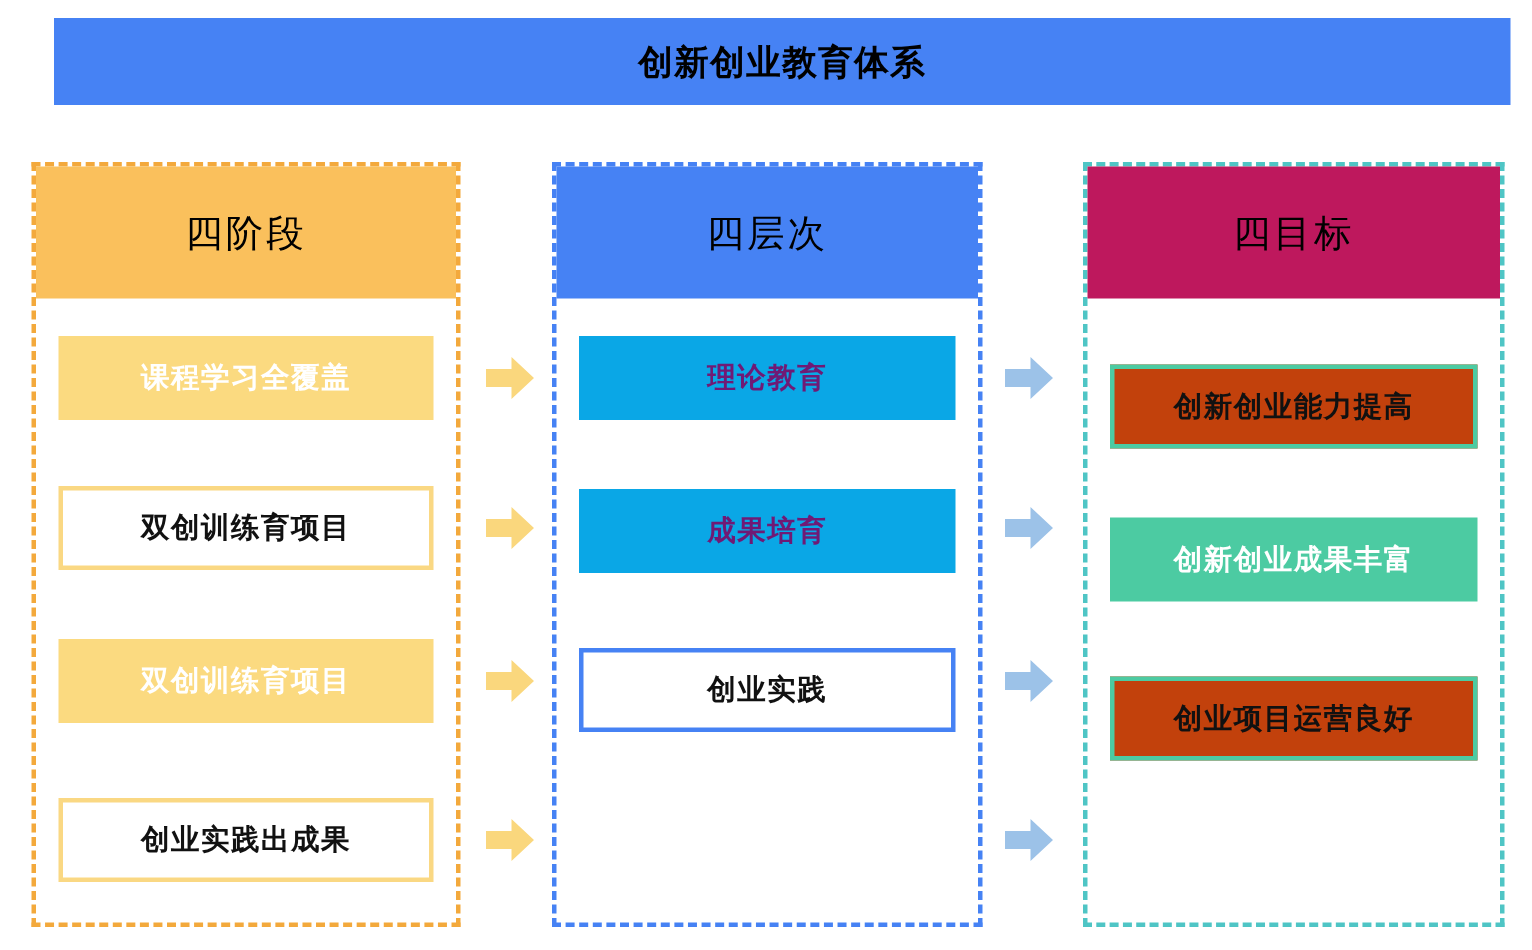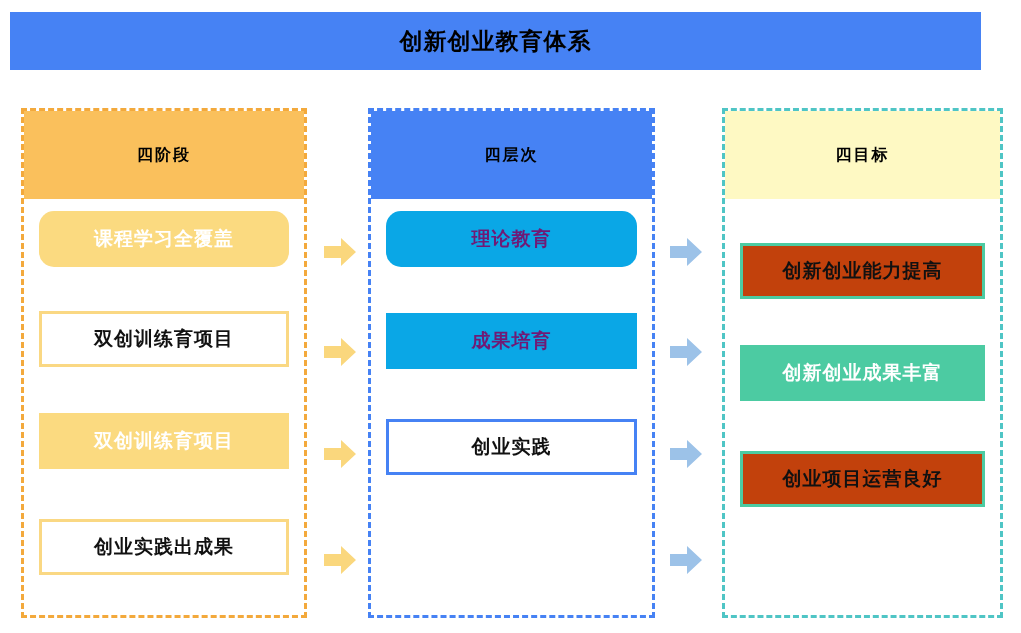--- a/index.html
+++ b/index.html
@@ -1,47 +1,47 @@
 <!DOCTYPE html>
 <html><head>
 <meta charset="utf-8">
 <style>
   html,body { margin:0; padding:0; background:#ffffff; }
   .canvas {
     position:relative; width:1021px; height:633px; background:#ffffff;
     font-family:"Liberation Sans","DejaVu Sans",sans-serif; overflow:hidden;
   }
   .title-bar {
-    position:absolute; left:10px; top:12px; width:971px; height:58px;
+    position:absolute; left:36px; top:12px; width:971px; height:58px;
     background:#4682F4; display:flex; align-items:center; justify-content:center;
   }
   .title-bar span { font-size:23px; font-weight:bold; color:#000; letter-spacing:1px; }
 
   .col {
     position:absolute; top:108px; height:510px; box-sizing:border-box;
     border:3px dashed #999; display:flex; flex-direction:column; background:#fff;
   }
   .col1 { left:21px;  width:286px; border-color:#F3A93C; }
   .col2 { left:368px; width:287px; border-color:#4682F4; }
   .col3 { left:722px; width:281px; border-color:#4FC5C5; }
 
   .col-header {
     flex:0 0 88px; display:flex; align-items:center; justify-content:center;
-    font-size:16px; font-weight:bold; color:#000; letter-spacing:2px;
+    font-size:25px; font-weight:normal; color:#000; letter-spacing:2px;
   }
   .col1 .col-header { background:#FAC05C; }
   .col2 .col-header { background:#4682F4; }
-  .col3 .col-header { background:#fef9c3; }
+  .col3 .col-header { background:#be185d; }
 
   .item {
     margin-left:15px; margin-right:15px; flex:0 0 56px; box-sizing:border-box;
     display:flex; align-items:center; justify-content:center;
     font-size:19px; font-weight:bold; letter-spacing:1px;
   }
-  .m1 { margin-top:12px;border-radius:15px; } .m2 { margin-top:44px; }
+  .m1 { margin-top:25px; } .m2 { margin-top:44px; }
   .m3 { margin-top:46px; } .m4 { margin-top:50px; }
 
   .col1 .item.filled  { background:#FBDA80; color:#ffffff; }
   .col1 .item.outline { background:#ffffff; color:#111111; border:3px solid #FAD883; }
   .col2 .item.filled  { background:#0AA7E6; color:#701a75; }
   .col2 .item.outline { background:#ffffff; color:#111111; border:3px solid #4682F4; }
   .col3 .item.filled  { background:#4CCBA2; color:#ffffff; }
   .col3 .item.outline { background:#c2410c; color:#111111; border:3px solid #4CCBA2; }
 
   .arrow { position:absolute; width:32px; height:28px; }

